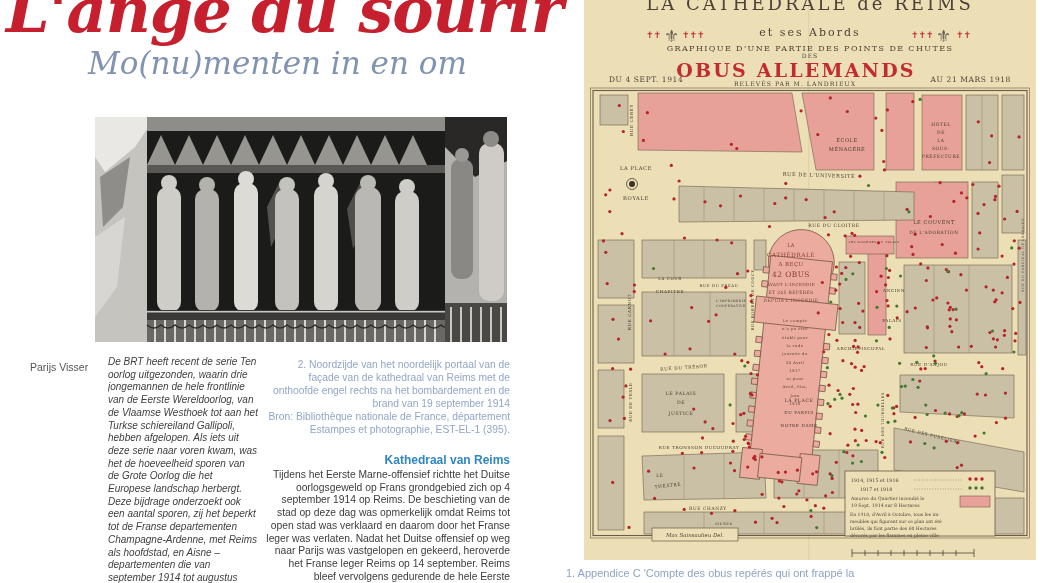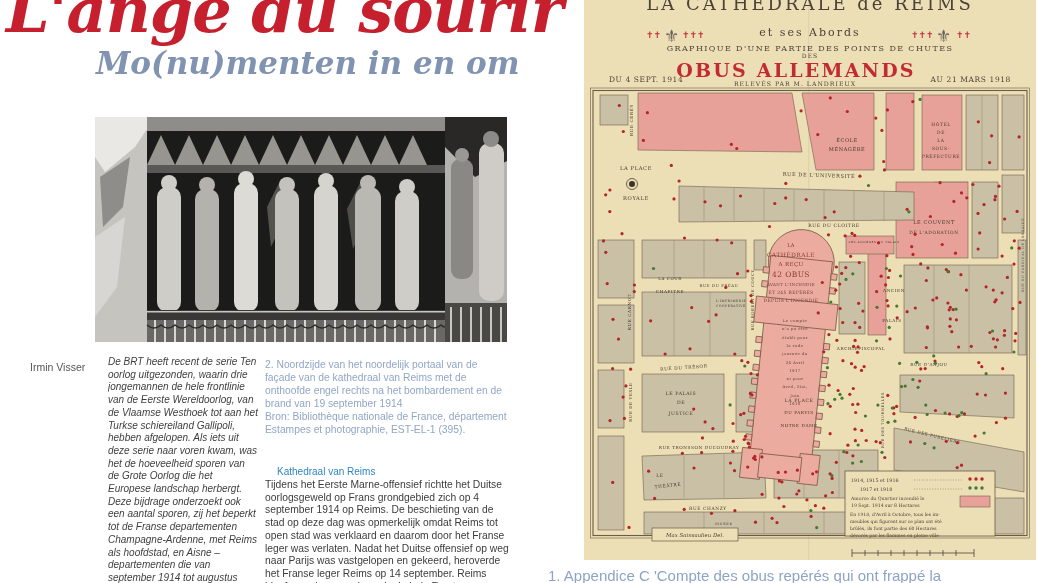--- a/index.html
+++ b/index.html
@@ -2,32 +2,32 @@
 <html><head>
 <meta charset="utf-8">
 <style>
   html,body{margin:0;padding:0;}
   body{width:1043px;height:583px;position:relative;overflow:hidden;background:#ffffff;
        font-family:"Liberation Sans",sans-serif;}
   .abs{position:absolute;}
   
   .title{left:6px;top:-26px;font-family:"DejaVu Serif",serif;font-style:italic;font-weight:bold;
          font-size:62px;color:#c6202e;letter-spacing:-1px;white-space:nowrap;}
-  .subtitle{left:96px;top:47px;font-family:"DejaVu Serif",serif;font-style:italic;
-            font-size:31px;line-height:32px;color:#8093b1;font-weight:bold;}
+  .subtitle{left:88px;top:47px;font-family:"DejaVu Serif",serif;font-style:italic;
+            font-size:31px;line-height:32px;color:#8093b1;}
   .subtitle span{display:block;}
   .photo{left:95px;top:117px;width:412px;height:225px;background:#9a9a98;}
   .byline{left:30px;top:361px;font-size:10.5px;color:#555;}
   .col1{left:108px;top:356px;width:150px;height:227px;overflow:hidden;
         font-style:italic;font-size:10px;line-height:12.7px;color:#3e3e3e;}
-  .col2{left:265px;top:358px;width:245px;height:225px;overflow:hidden;}
+  .col2{left:265px;top:358px;width:245px;height:225px;overflow:hidden;text-align:right;}
   .cap{font-size:10.3px;line-height:13px;color:#91a6c6;}
-  .h3{margin:30px 0 2px 0;padding-left:12px;font-weight:normal;font-size:10px;color:#2f86c2;}
+  .h3{margin:17px 0 2px 0;padding-left:12px;font-weight:bold;font-size:12px;color:#2f86c2;}
   .body2{font-size:10.3px;line-height:12.7px;color:#3c3c3c;white-space:pre-line;}
-  .mapcap{left:548px;top:567px;width:460px;font-size:15px;color:#8fa3c4;}
+  .mapcap{left:566px;top:567px;width:460px;font-size:11px;color:#8fa3c4;}
   
   .map{left:557px;top:0;width:452px;height:560px;padding-left:27px;}
   .mh{font-family:"DejaVu Serif",serif;fill:#4d4238;}
   .maplabel{font-family:"DejaVu Serif",serif;fill:#453a2e;text-anchor:middle;letter-spacing:0.6px;}
   .cathtxt{font-family:"DejaVu Serif",serif;text-anchor:middle;letter-spacing:0.4px;}
   .legtxt{font-family:"DejaVu Serif",serif;fill:#4d4238;}
 </style>
 </head>
 <body>
 
@@ -103,21 +103,21 @@
       <rect x="384" y="26" width="25" height="158" rx="10" fill="#cfccc7"></rect>
       <circle cx="396" cy="22" r="8" fill="#8d8b88"></circle>
       <rect x="350" y="186" width="62" height="39" fill="#4a4845"></rect>
       <g stroke="#c9c7c2" stroke-width="2">
           <path d="M356 190 v35 M366 190 v35 M376 190 v35 M386 190 v35 M396 190 v35 M406 190 v35"></path>
         </g>
     </g>
   </svg>
 </div>
 
-<div class="abs byline">Irmin Visser</div>
+<div class="abs byline">Parijs Visser</div>
 
 <div class="abs col1">De BRT heeft recent de serie Ten oorlog uitgezonden, waarin drie jongemannen de hele frontlinie van de Eerste Wereldoorlog, van de Vlaamse Westhoek tot aan het Turkse schiereiland Gallipoli, hebben afgelopen. Als iets uit deze serie naar voren kwam, was het de hoeveelheid sporen van de Grote Oorlog die het Europese landschap herbergt. Deze bijdrage onderzoekt ook een aantal sporen, zij het beperkt tot de Franse departementen Champagne-Ardenne, met Reims als hoofdstad, en Aisne – departementen die van september 1914 tot augustus 1918 het toneel vormden voor de twee Marne-offensieven en de tussentijds gevoerde loopgravenoorlog met gering wijzigende frontlinie. Deze sporen zijn chronologisch gekozen en refereren aan de oorlogshandelingen, direct in het geval van al dan niet herstelde herinneringsplekken dan wel indirect in de vorm van na de oorlog opgerichte monumen-</div>
 
 <div class="abs col2">
   <div class="cap">2. Noordzijde van het noordelijk portaal van de façade van de kathedraal van Reims met de onthoofde engel rechts na het bombardement en de brand van 19 september 1914</div>
   <div class="cap">Bron: Bibliothèque nationale de France, département Estampes et photographie, EST-EL-1 (395).</div>
   <div class="h3">Kathedraal van Reims</div>
   <div class="body2">Tijdens het Eerste Marne-offensief richtte het Duitse oorlogsgeweld op Frans grondgebied zich op 4 september 1914 op Reims. De beschieting van de stad op deze dag was opmerkelijk omdat Reims tot open stad was verklaard en daarom door het Franse leger was verlaten. Nadat het Duitse offensief op weg naar Parijs was vastgelopen en gekeerd, heroverde het Franse leger Reims op 14 september. Reims bleef vervolgens gedurende de hele Eerste Wereldoorlog doelwit van Duitse beschietingen waardoor aan het eind van de Eerste Wereldoorlog 80% van de stad in puin lag (afb. 1).
 Vrijwel direct na de hervatting van de beschietingen op 19 september 1914 vatte het dak van de kathedraal van Reims vlam. Als gevolg daarvan trof een steen een beeldhouwwerk in het noordelijke portaal van de westfaçade, waarna het hoofd van l'ange au sourire ofwel de engel met de glimlach in vele</div>
 </div>

